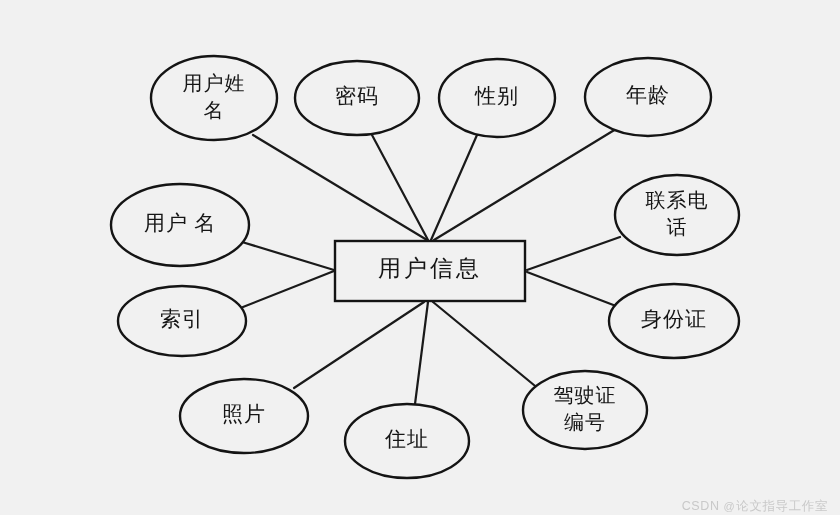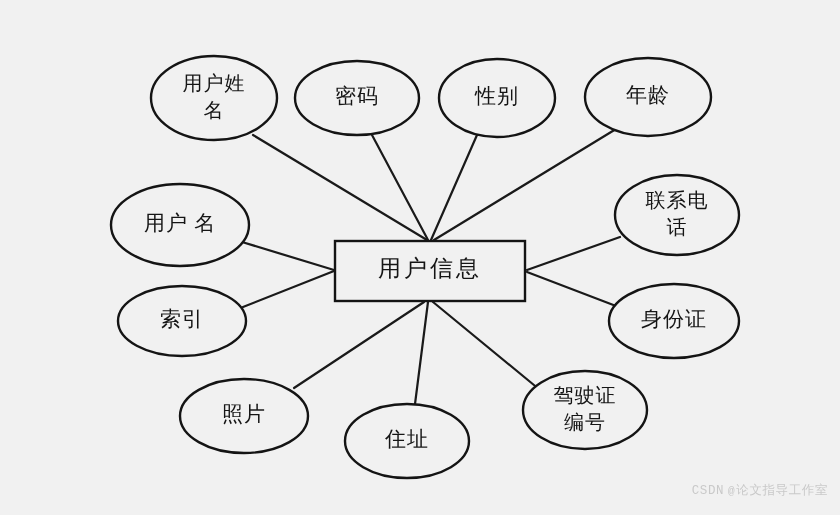--- a/index.html
+++ b/index.html
@@ -53,22 +53,22 @@
   .node-label.entity-label {
     font-size: 23px;
     letter-spacing: 3px;
   }
   .node-label.small {
     font-size: 20px;
   }
   .watermark {
     position: absolute;
     right: 12px;
-    bottom: 16px;
-    font-family: Liberation Mono, monospace;
+    bottom: 0;
+    font-family: Liberation Sans, sans-serif;
     font-size: 12.5px;
     color: #c9c9c9;
     letter-spacing: 0.6px;
     white-space: nowrap;
     user-select: none;
   }
   .watermark .wm-mark {
     font-size: 11px;
     margin: 0 1px 0 4px;
   }

